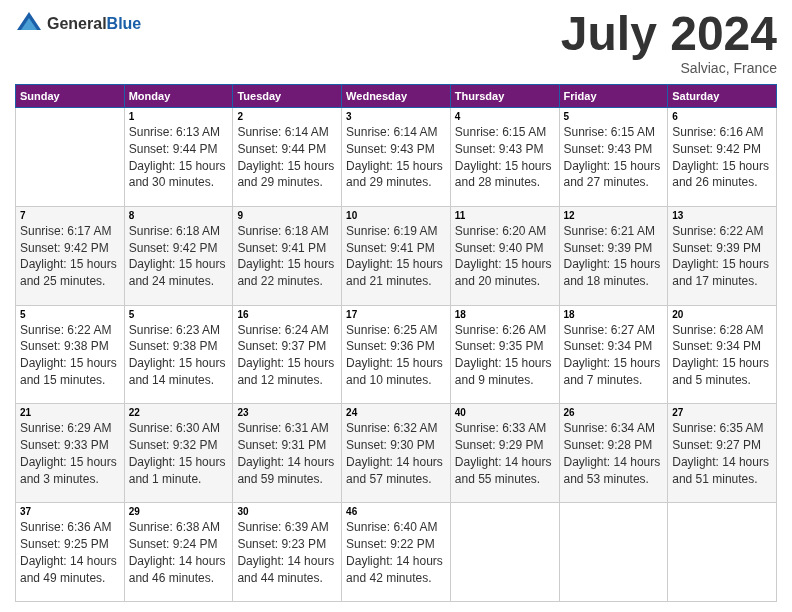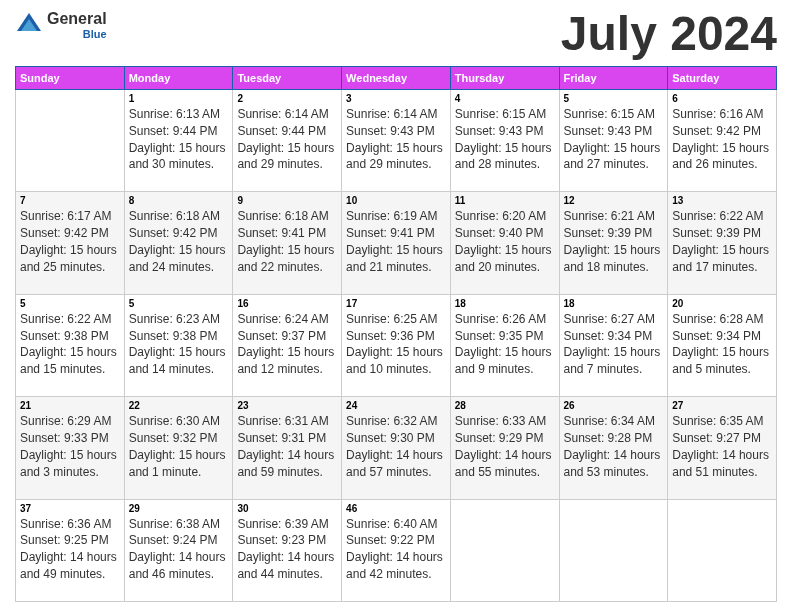--- a/index.html
+++ b/index.html
@@ -23,31 +23,30 @@
       align-items: flex-start;
       margin-bottom: 8px;
     }
     .logo {
       display: flex;
       align-items: center;
       gap: 4px;
     }
     .logo-text {
       display: flex;
-      flex-direction: column;
       line-height: 1.1;
       text-align: right;
     }
     .logo-general {
       font-size: 16px;
       font-weight: bold;
       color: #333;
     }
     .logo-blue {
-      font-size: 11px;
+      font-size: 16px;
       font-weight: bold;
       color: #1a5fa8;
     }
     .logo-icon {
       width: 28px;
       height: 28px;
     }
     .title-block {
       text-align: right;
     }
@@ -98,40 +97,41 @@
     .empty-cell {
       background: #f9f9f9;
     }
     tr:nth-child(even) td {
       background-color: #f5f5f5;
     }
     tr:nth-child(odd) td {
       background-color: #fff;
     }
     .calendar thead tr th {
-      background-color: #d946ef;
+      background-color: #701a75;
     }
   </style>
 </head>
 <body>
 
 <div class="page">
   <div class="header">
     <div class="logo">
       <svg class="logo-icon" viewBox="0 0 28 28">
         <polygon points="14,2 26,20 2,20" fill="#1a5fa8"></polygon>
         <polygon points="14,8 22,20 6,20" fill="#4a9fd4"></polygon>
       </svg>
       <div class="logo-text">
         <span class="logo-general">General</span>
         <span class="logo-blue">Blue</span>
       </div>
     </div>
     <div class="title-block">
       <div class="title-month">July 2024</div>
+      <div class="title-location">Salviac, France</div>
     </div>
   </div>
 
   <table class="calendar">
     <thead>
       <tr>
         <th>Sunday</th>
         <th>Monday</th>
         <th>Tuesday</th>
         <th>Wednesday</th>
@@ -239,21 +239,21 @@
           </td>
           <td>
             <span class="day-num">23</span>
             <div class="day-info">Sunrise: 6:31 AM<br>Sunset: 9:31 PM<br>Daylight: 14 hours and 59 minutes.</div>
           </td>
           <td>
             <span class="day-num">24</span>
             <div class="day-info">Sunrise: 6:32 AM<br>Sunset: 9:30 PM<br>Daylight: 14 hours and 57 minutes.</div>
           </td>
           <td>
-            <span class="day-num">28</span>
+            <span class="day-num">40</span>
             <div class="day-info">Sunrise: 6:33 AM<br>Sunset: 9:29 PM<br>Daylight: 14 hours and 55 minutes.</div>
           </td>
           <td>
             <span class="day-num">26</span>
             <div class="day-info">Sunrise: 6:34 AM<br>Sunset: 9:28 PM<br>Daylight: 14 hours and 53 minutes.</div>
           </td>
           <td>
             <span class="day-num">27</span>
             <div class="day-info">Sunrise: 6:35 AM<br>Sunset: 9:27 PM<br>Daylight: 14 hours and 51 minutes.</div>
           </td>

